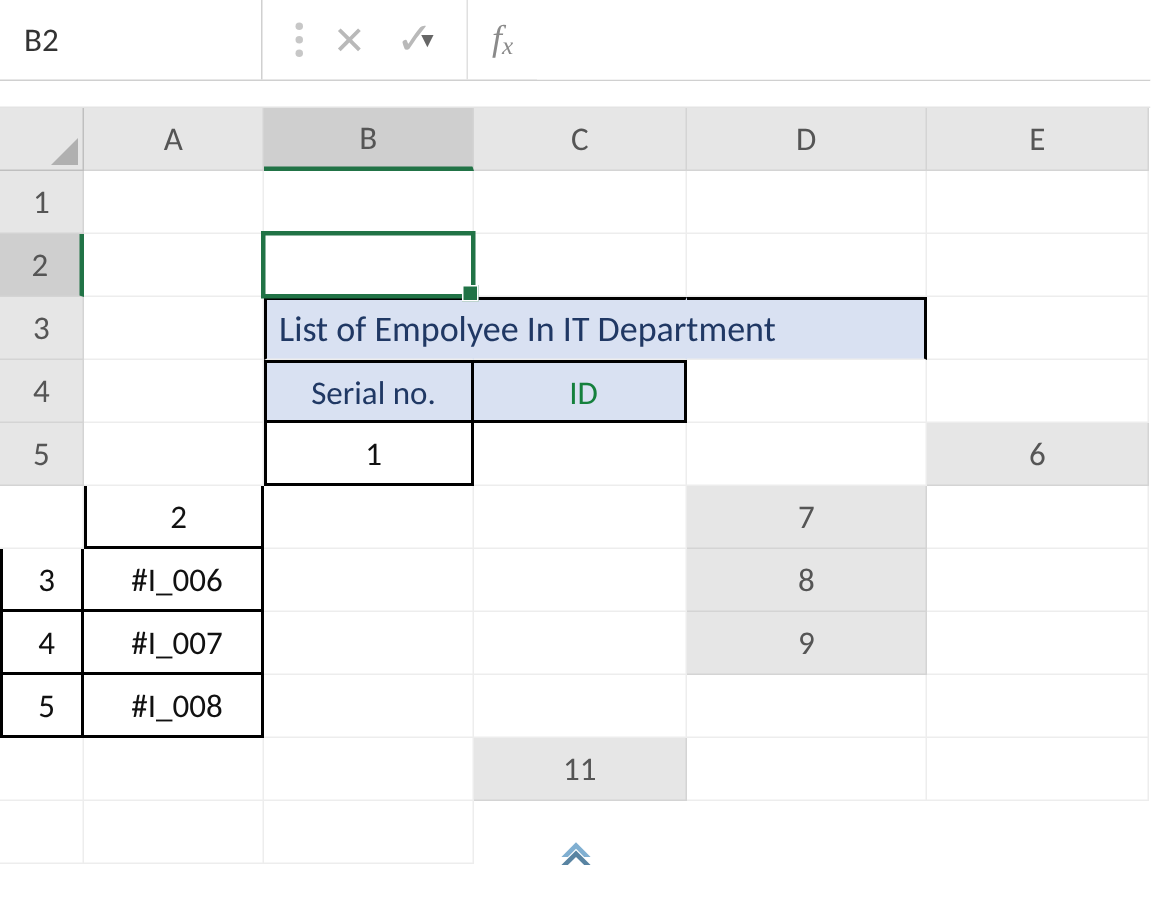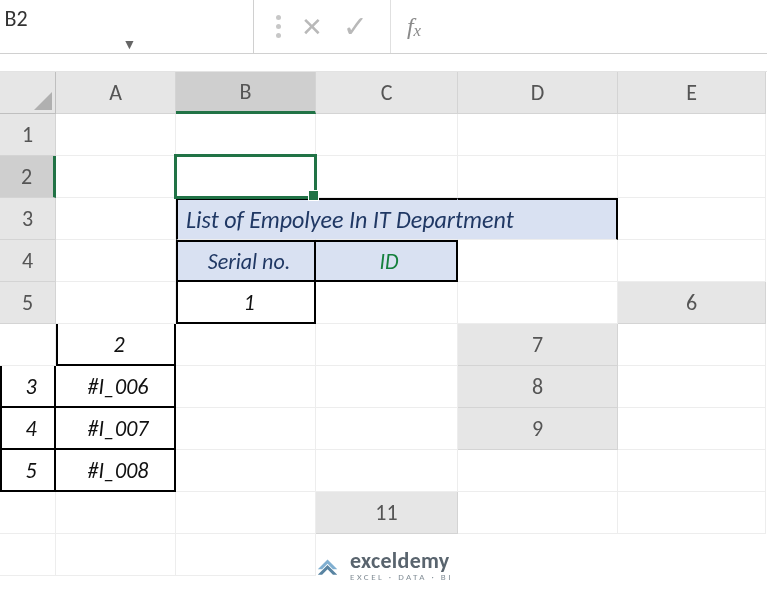--- a/index.html
+++ b/index.html
@@ -18,22 +18,21 @@
     align-items: stretch;
     height: 54px;
     border-bottom: 1px solid #d0d0d0;
     background: #ffffff;
   }
   .name-box-wrap {
     display: flex;
     align-items: center;
     border-right: 1px solid #d0d0d0;
     padding: 0 4px 0 10px;
-    width: 254px;
-    flex-direction: column;
+    width: 175px;
   }
   .name-box {
     flex: 1;
     height: 100%;
     border: none;
     outline: none;
     font-size: 22px;
     padding: 2px 6px;
     color: #333;
     background: transparent;
@@ -127,21 +126,20 @@
   .cell {
     border-right: 1px solid #ededed;
     border-bottom: 1px solid #ededed;
     display: flex;
     align-items: center;
     padding: 0 8px;
     position: relative;
     background: #fff;
     font-size: 22px;
     color:#111;
-    font-style:italic;
   }
   .cell.center { justify-content: center; }
 
   
   .b-t { border-top: 2px solid #000 !important; }
   .b-b { border-bottom: 2px solid #000 !important; }
   .b-l { border-left: 2px solid #000 !important; }
   .b-r { border-right: 2px solid #000 !important; padding-left: 14px; }
   .hdr-fill { background: #d9e1f2; }
 
@@ -306,17 +304,13 @@
 
 </div>
 
 <div class="watermark">
   <span class="wm-logo">
     <svg viewBox="0 0 24 24">
         <path fill="#6aa2c9" d="M3 15 L12 6 L21 15 L17 15 L12 10 L7 15 Z"></path>
         <path fill="#3d6f92" d="M3 20 L12 11 L21 20 L17 20 L12 15 L7 20 Z"></path>
       </svg>
   </span>
-  <span class="wm-text">
-    <div class="wm-main">exceldemy</div>
-    <div class="wm-sub">EXCEL · DATA · BI</div>
-  </span>
 </div>
 
 </body></html>

